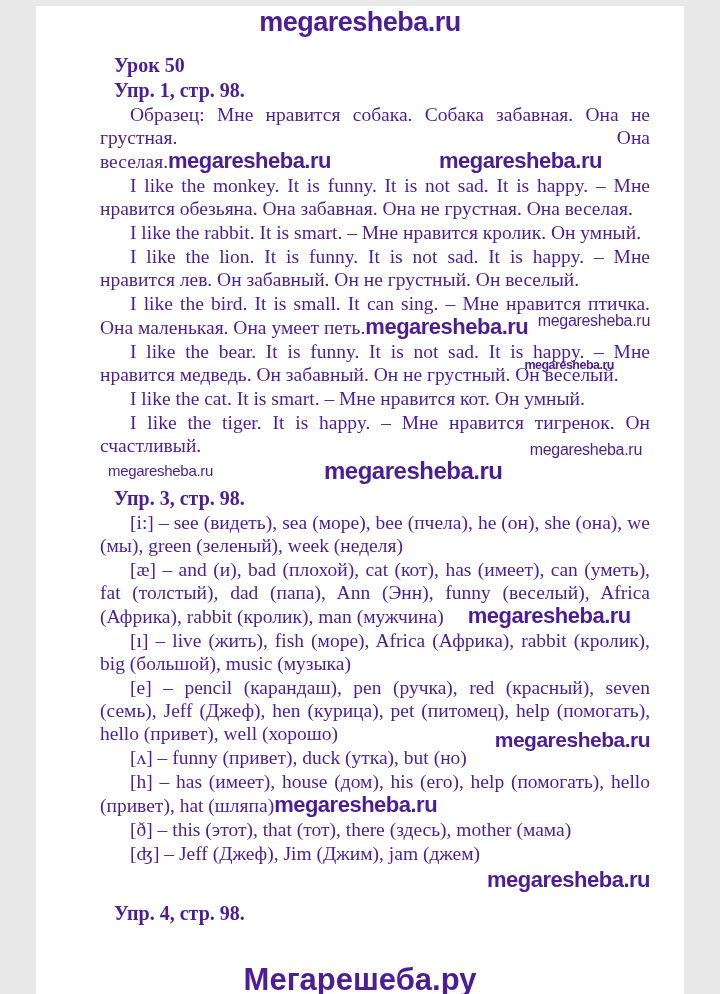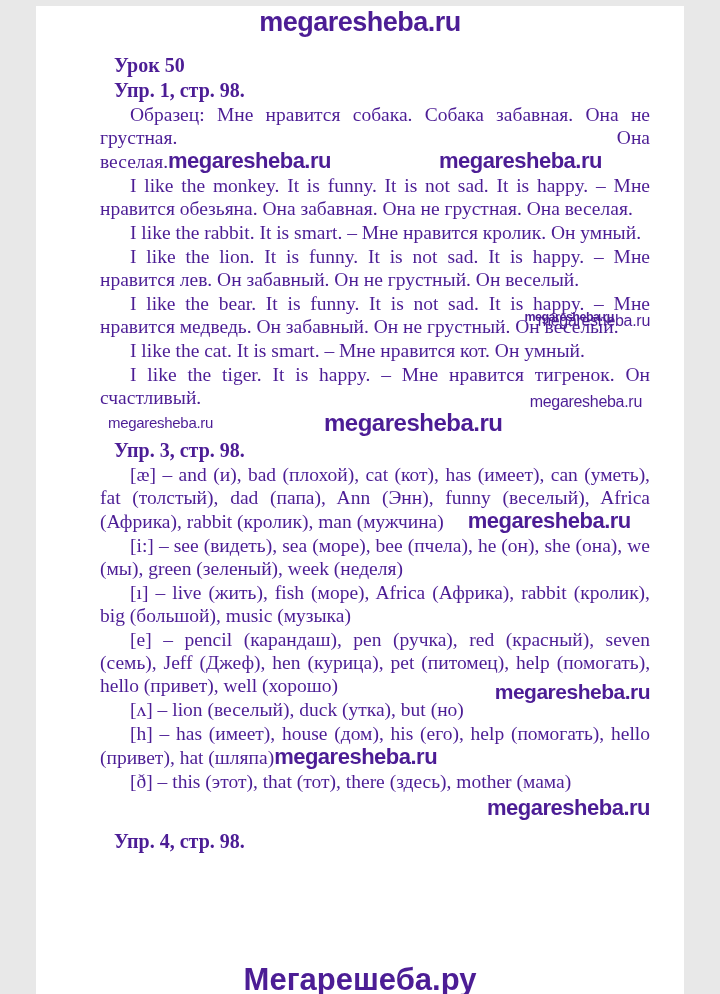--- a/index.html
+++ b/index.html
@@ -83,48 +83,50 @@
     <p class="para"><span>Образец: Мне нравится собака. Собака забавная. Она не грустная. Она веселая.</span><span class="wm wm-lg">megaresheba.ru</span><span class="wm wm-lg" style="margin-left:108px">megaresheba.ru</span></p>
 
     <p class="para"><span>I like the monkey. It is funny. It is not sad. It is happy. – Мне нравится обезьяна. Она забавная. Она не грустная. Она веселая.</span></p>
 
     <p class="para"><span>I like the rabbit. It is smart. – Мне нравится кролик. Он умный.</span></p>
 
     <p class="para"><span>I like the lion. It is funny. It is not sad. It is happy. – Мне нравится лев. Он забавный. Он не грустный. Он веселый.</span></p>
 
     <p class="para"><span class="wm-reg abs" style="right:0; top:17px">megaresheba.ru</span></p>
 
+    <p class="para"><span>I like the bird. It is small. It can sing. – Мне нравится птичка. Она маленькая. Она умеет петь.</span><span class="wm wm-lg">megaresheba.ru</span></p>
 
     <p class="para"><span>I like the bear. It is funny. It is not sad. It is happy. – Мне нравится медведь. Он забавный. Он не грустный. Он веселый.</span><span class="wm wm-sm-bold abs" style="right:36px; top:14px">megaresheba.ru</span></p>
 
     <p class="para"><span>I like the cat. It is smart. – Мне нравится кот. Он умный.</span></p>
 
     <p class="para"><span>I like the tiger. It is happy. – Мне нравится тигренок. Он счастливый.</span><span class="wm-reg abs" style="right:8px; top:27px">megaresheba.ru</span></p>
 
     <div class="wm-row">
       <span class="wm-reg" style="margin-left:8px; font-size:15px">megaresheba.ru</span>
       <span class="wm wm-lg abs" style="left:224px; top:-2px; font-size:24px">megaresheba.ru</span>
     </div>
 
     <div class="heading ex3">Упр. 3, стр. 98.</div>
 
+    <p class="para"><span>[i:] – see (видеть), sea (море), bee (пчела), he (он), she (она), we (мы), green (зеленый), week (неделя)</span></p>
+
     <p class="para"><span>[æ] – and (и), bad (плохой), cat (кот), has (имеет), can (уметь), fat (толстый), dad (папа), Ann (Энн), funny (веселый), Africa (Африка), rabbit (кролик), man (мужчина)</span><span class="wm wm-lg" style="margin-left:24px">megaresheba.ru</span></p>
-
-    <p class="para"><span>[i:] – see (видеть), sea (море), bee (пчела), he (он), she (она), we (мы), green (зеленый), week (неделя)</span></p>
 
     <p class="para"><span>[ı] – live (жить), fish (море), Africa (Африка), rabbit (кролик), big (большой), music (музыка)</span></p>
 
     <p class="para"><span>[e] – pencil (карандаш), pen (ручка), red (красный), seven (семь), Jeff (Джеф), hen (курица), pet (питомец), help (помогать), hello (привет), well (хорошо)</span><span class="wm abs" style="right:0; top:52px; font-size:21px">megaresheba.ru</span></p>
 
-    <p class="para"><span>[ʌ] – lion (веселый), duck (утка), but (но)</span></p>
+    <p class="para"><span>[ʌ] – funny (привет), duck (утка), but (но)</span></p>
 
     <p class="para"><span>[h] – has (имеет), house (дом), his (его), help (помогать), hello (привет), hat (шляпа)</span><span class="wm wm-lg">megaresheba.ru</span></p>
 
     <p class="para"><span>[ð] – this (этот), that (тот), there (здесь), mother (мама)</span></p>
 
+    <p class="para"><span>[ʤ] – Jeff (Джеф), Jim (Джим), jam (джем)</span></p>
 
     <div class="wm-right"><span class="wm" style="font-size:22px">megaresheba.ru</span></div>
 
     <div class="heading ex4">Упр. 4, стр. 98.</div>
 
   </div>
 
   <div class="site-footer">Мегарешеба.ру</div>
 
 </div>

